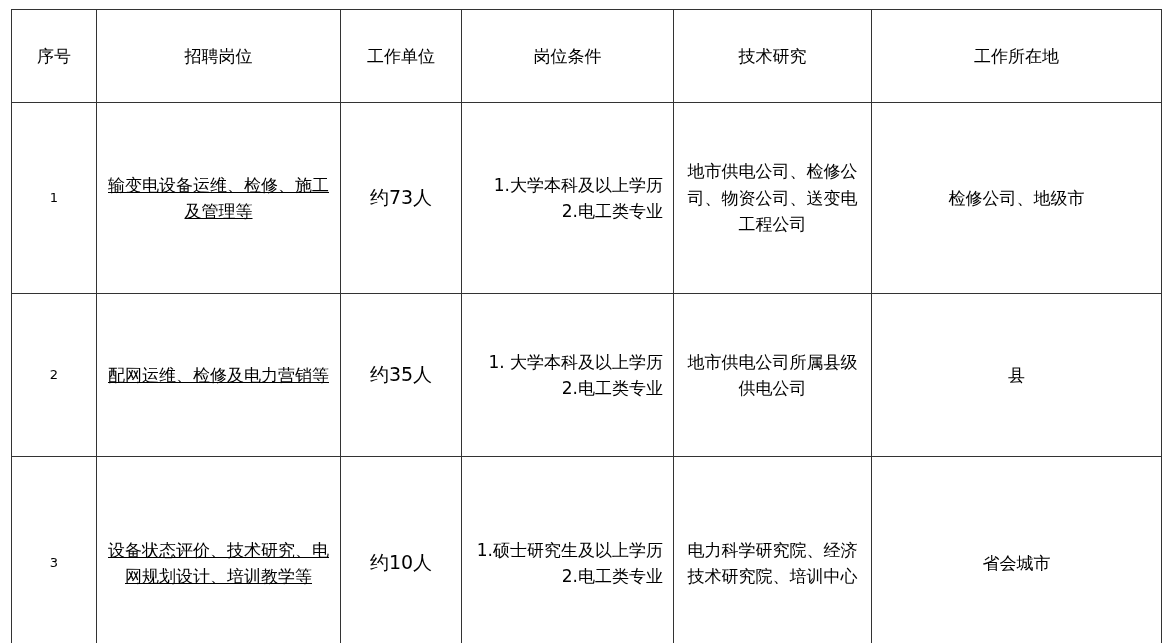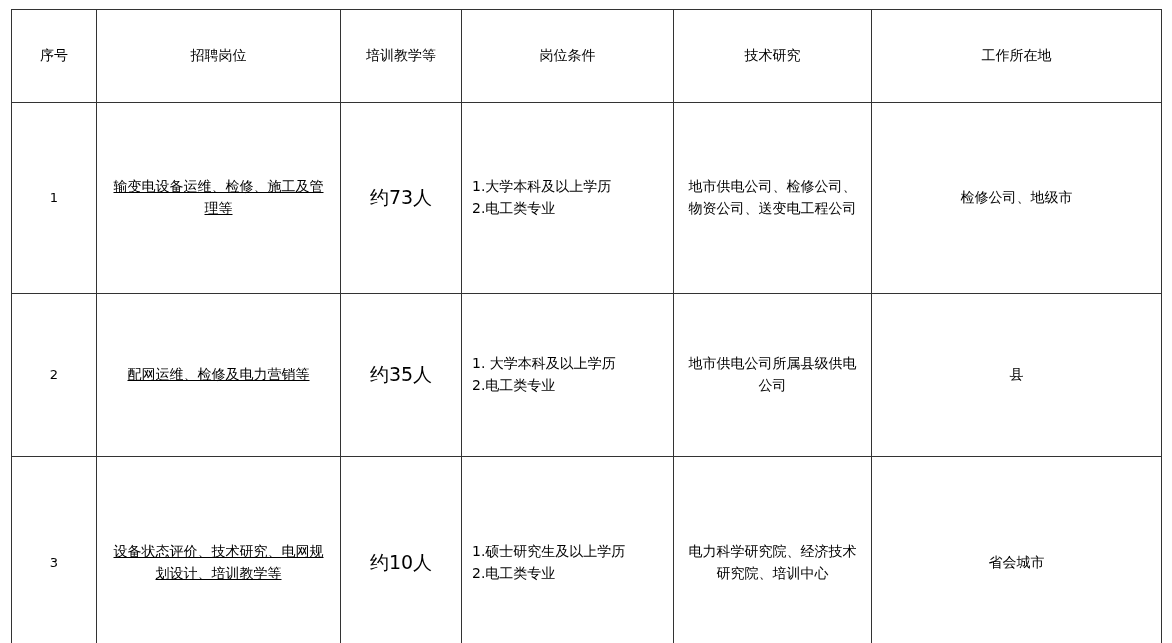--- a/index.html
+++ b/index.html
@@ -26,21 +26,21 @@
     top: 9px;
     width: 1150px;
     border-collapse: collapse;
     table-layout: fixed;
   }
   table.recruit td, table.recruit th {
     border: 1px solid #333333;
     vertical-align: middle;
     padding: 6px 10px;
     font-weight: normal;
-    font-size: 14px;
+    font-size: 17px;
     line-height: 1.55;
   }
   
   col.c0 { width: 85px; }
   col.c1 { width: 244px; }
   col.c2 { width: 121px; }
   col.c3 { width: 212px; }
   col.c4 { width: 198px; }
   col.c5 { width: 290px; }
 
@@ -58,21 +58,21 @@
   tbody td.post {
     text-align: center;
     text-decoration: underline;
   }
   tbody td.num {
     text-align: center;
     font-size: 19px;
     border-radius: 18px;
   }
   tbody td.cond {
-    text-align: left;
+    text-align: right;
   }
   tbody td.unit {
     text-align: center;
   }
   tbody td.place {
     text-align: center;
   }
   .row1 td { height: 178px; }
   .row2 td { height: 150px; }
   .row3 td { height: 200px; }
@@ -89,21 +89,21 @@
         <col class="c1">
         <col class="c2">
         <col class="c3">
         <col class="c4">
         <col class="c5">
     </colgroup>
     <thead>
       <tr>
         <td>序号</td>
         <td>招聘岗位</td>
-        <td>培训教学等</td>
+        <td>工作单位</td>
         <td>岗位条件</td>
         <td>技术研究</td>
         <td>工作所在地</td>
       </tr>
     </thead>
     <tbody>
       <tr class="row1">
         <td class="idx">1</td>
         <td class="post">输变电设备运维、检修、施工及管理等</td>
         <td class="num">约73人</td>

